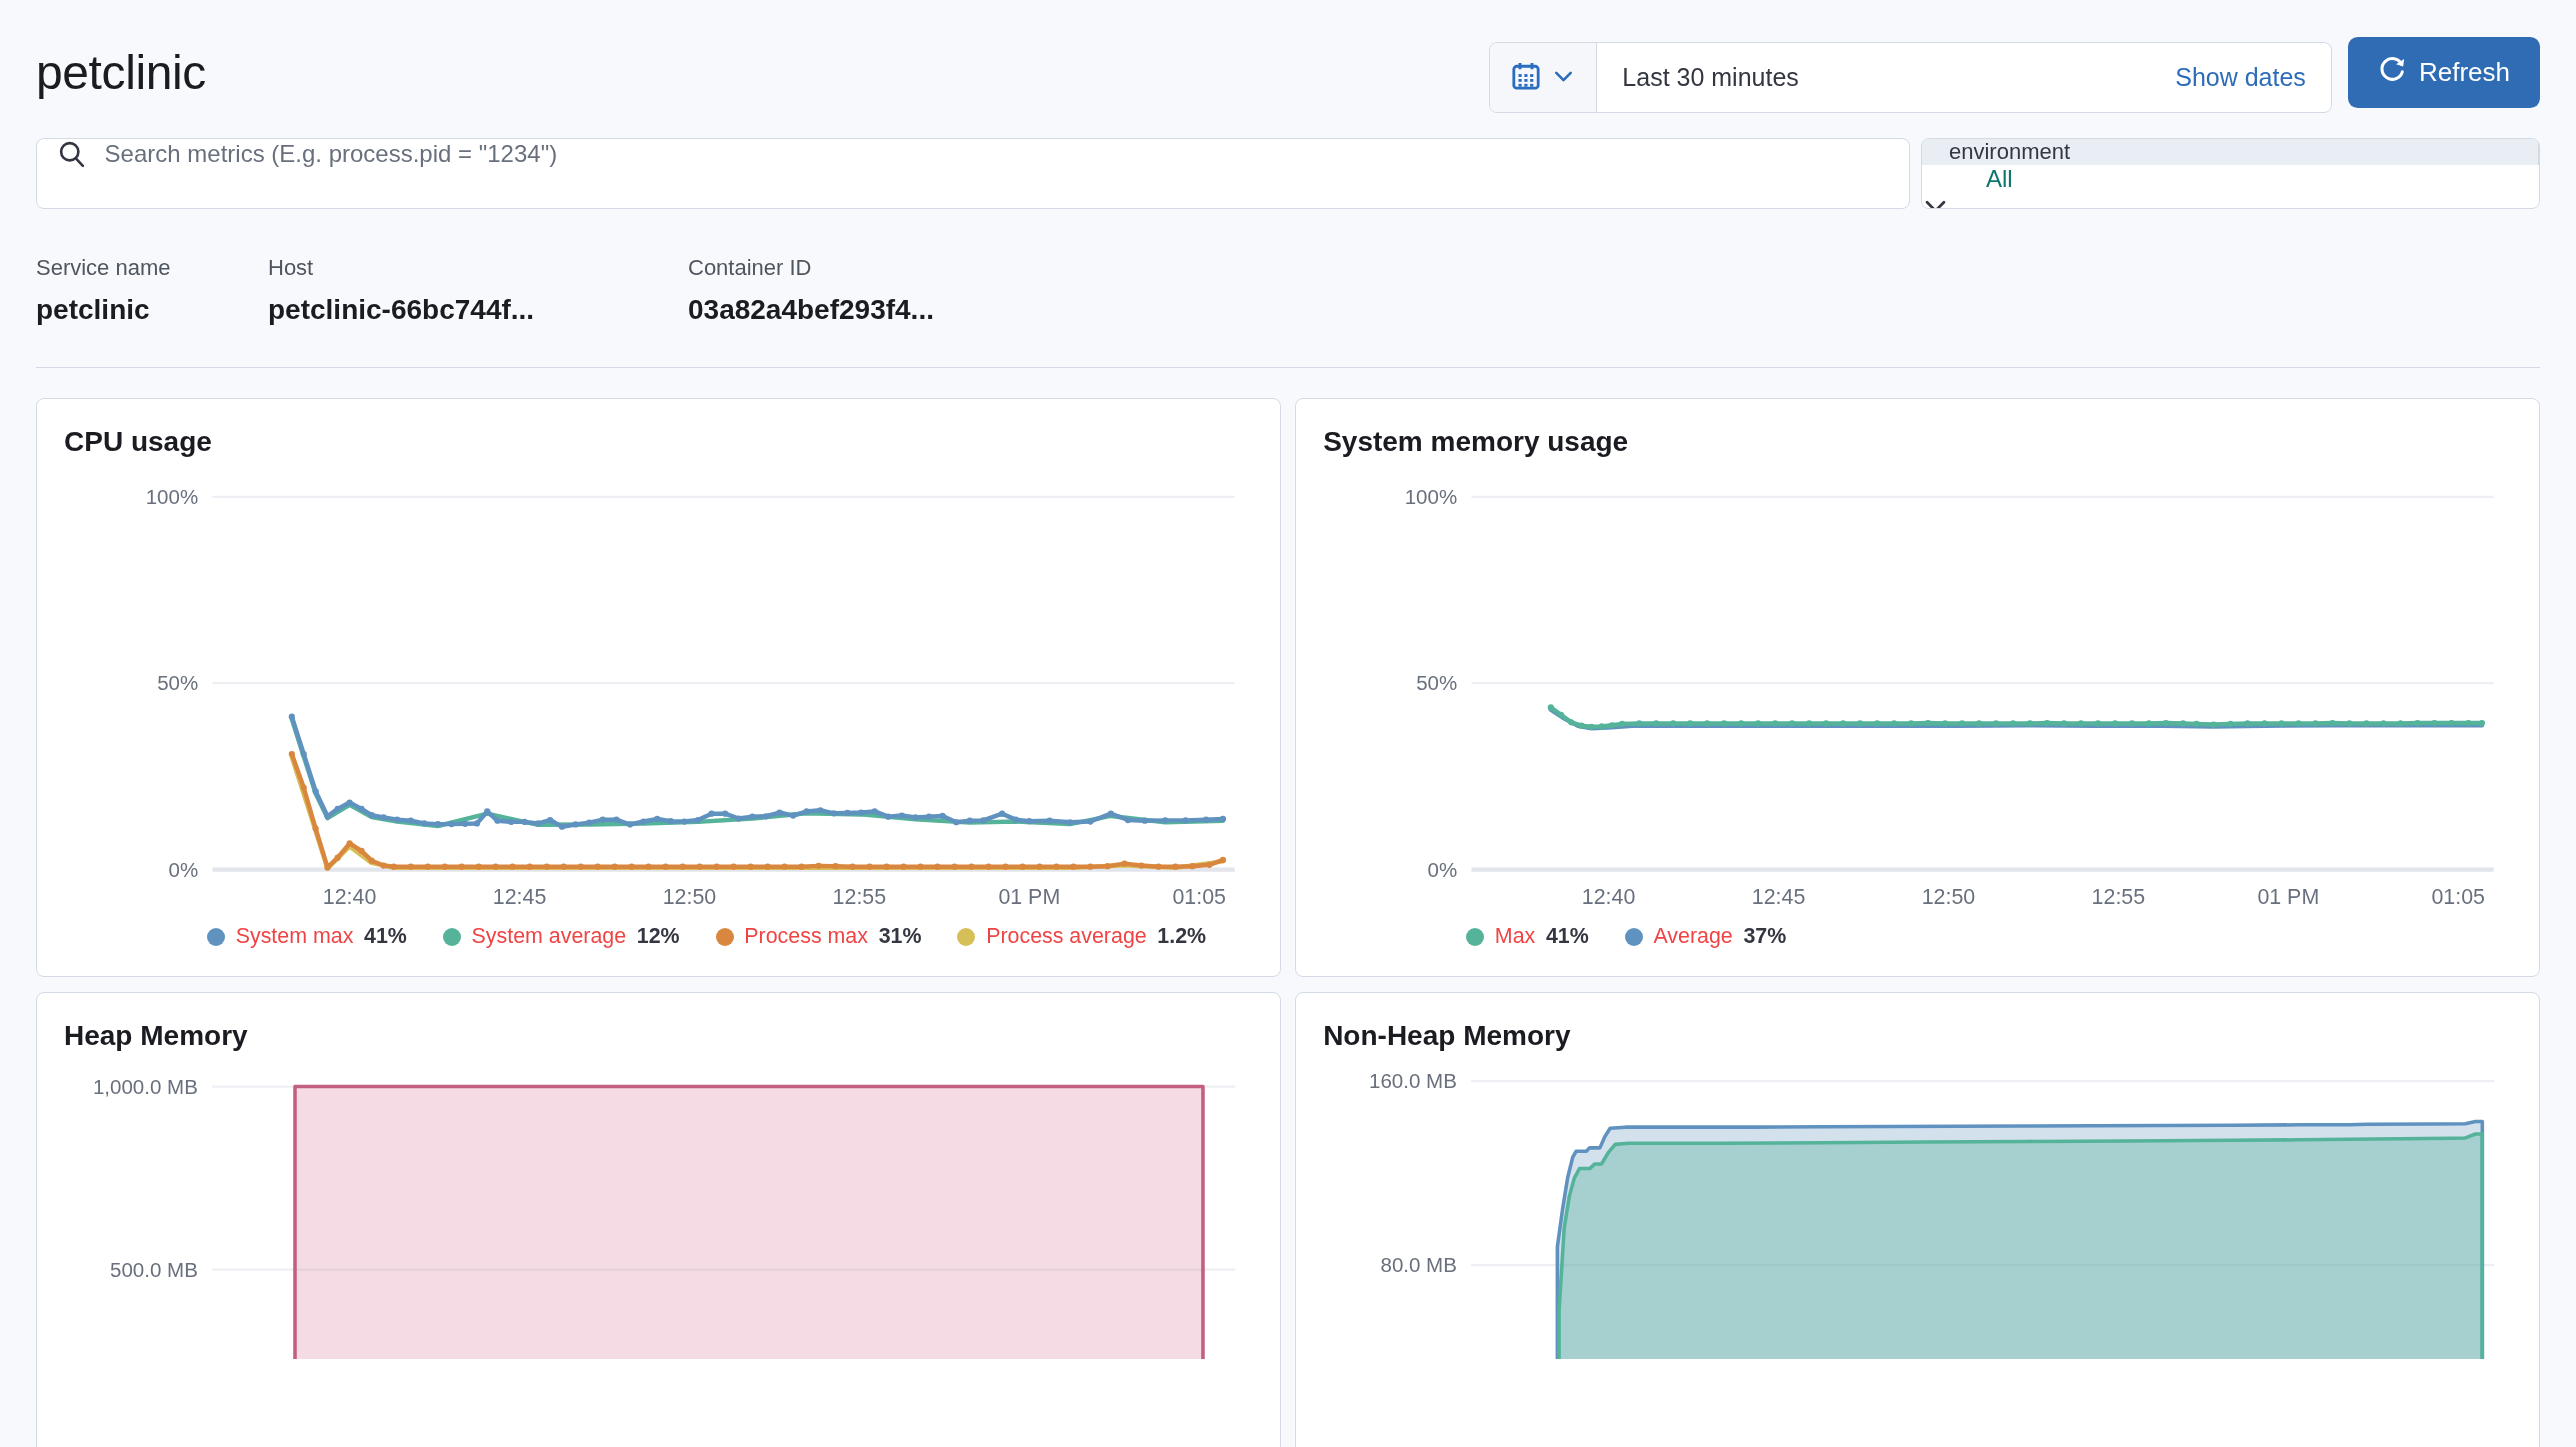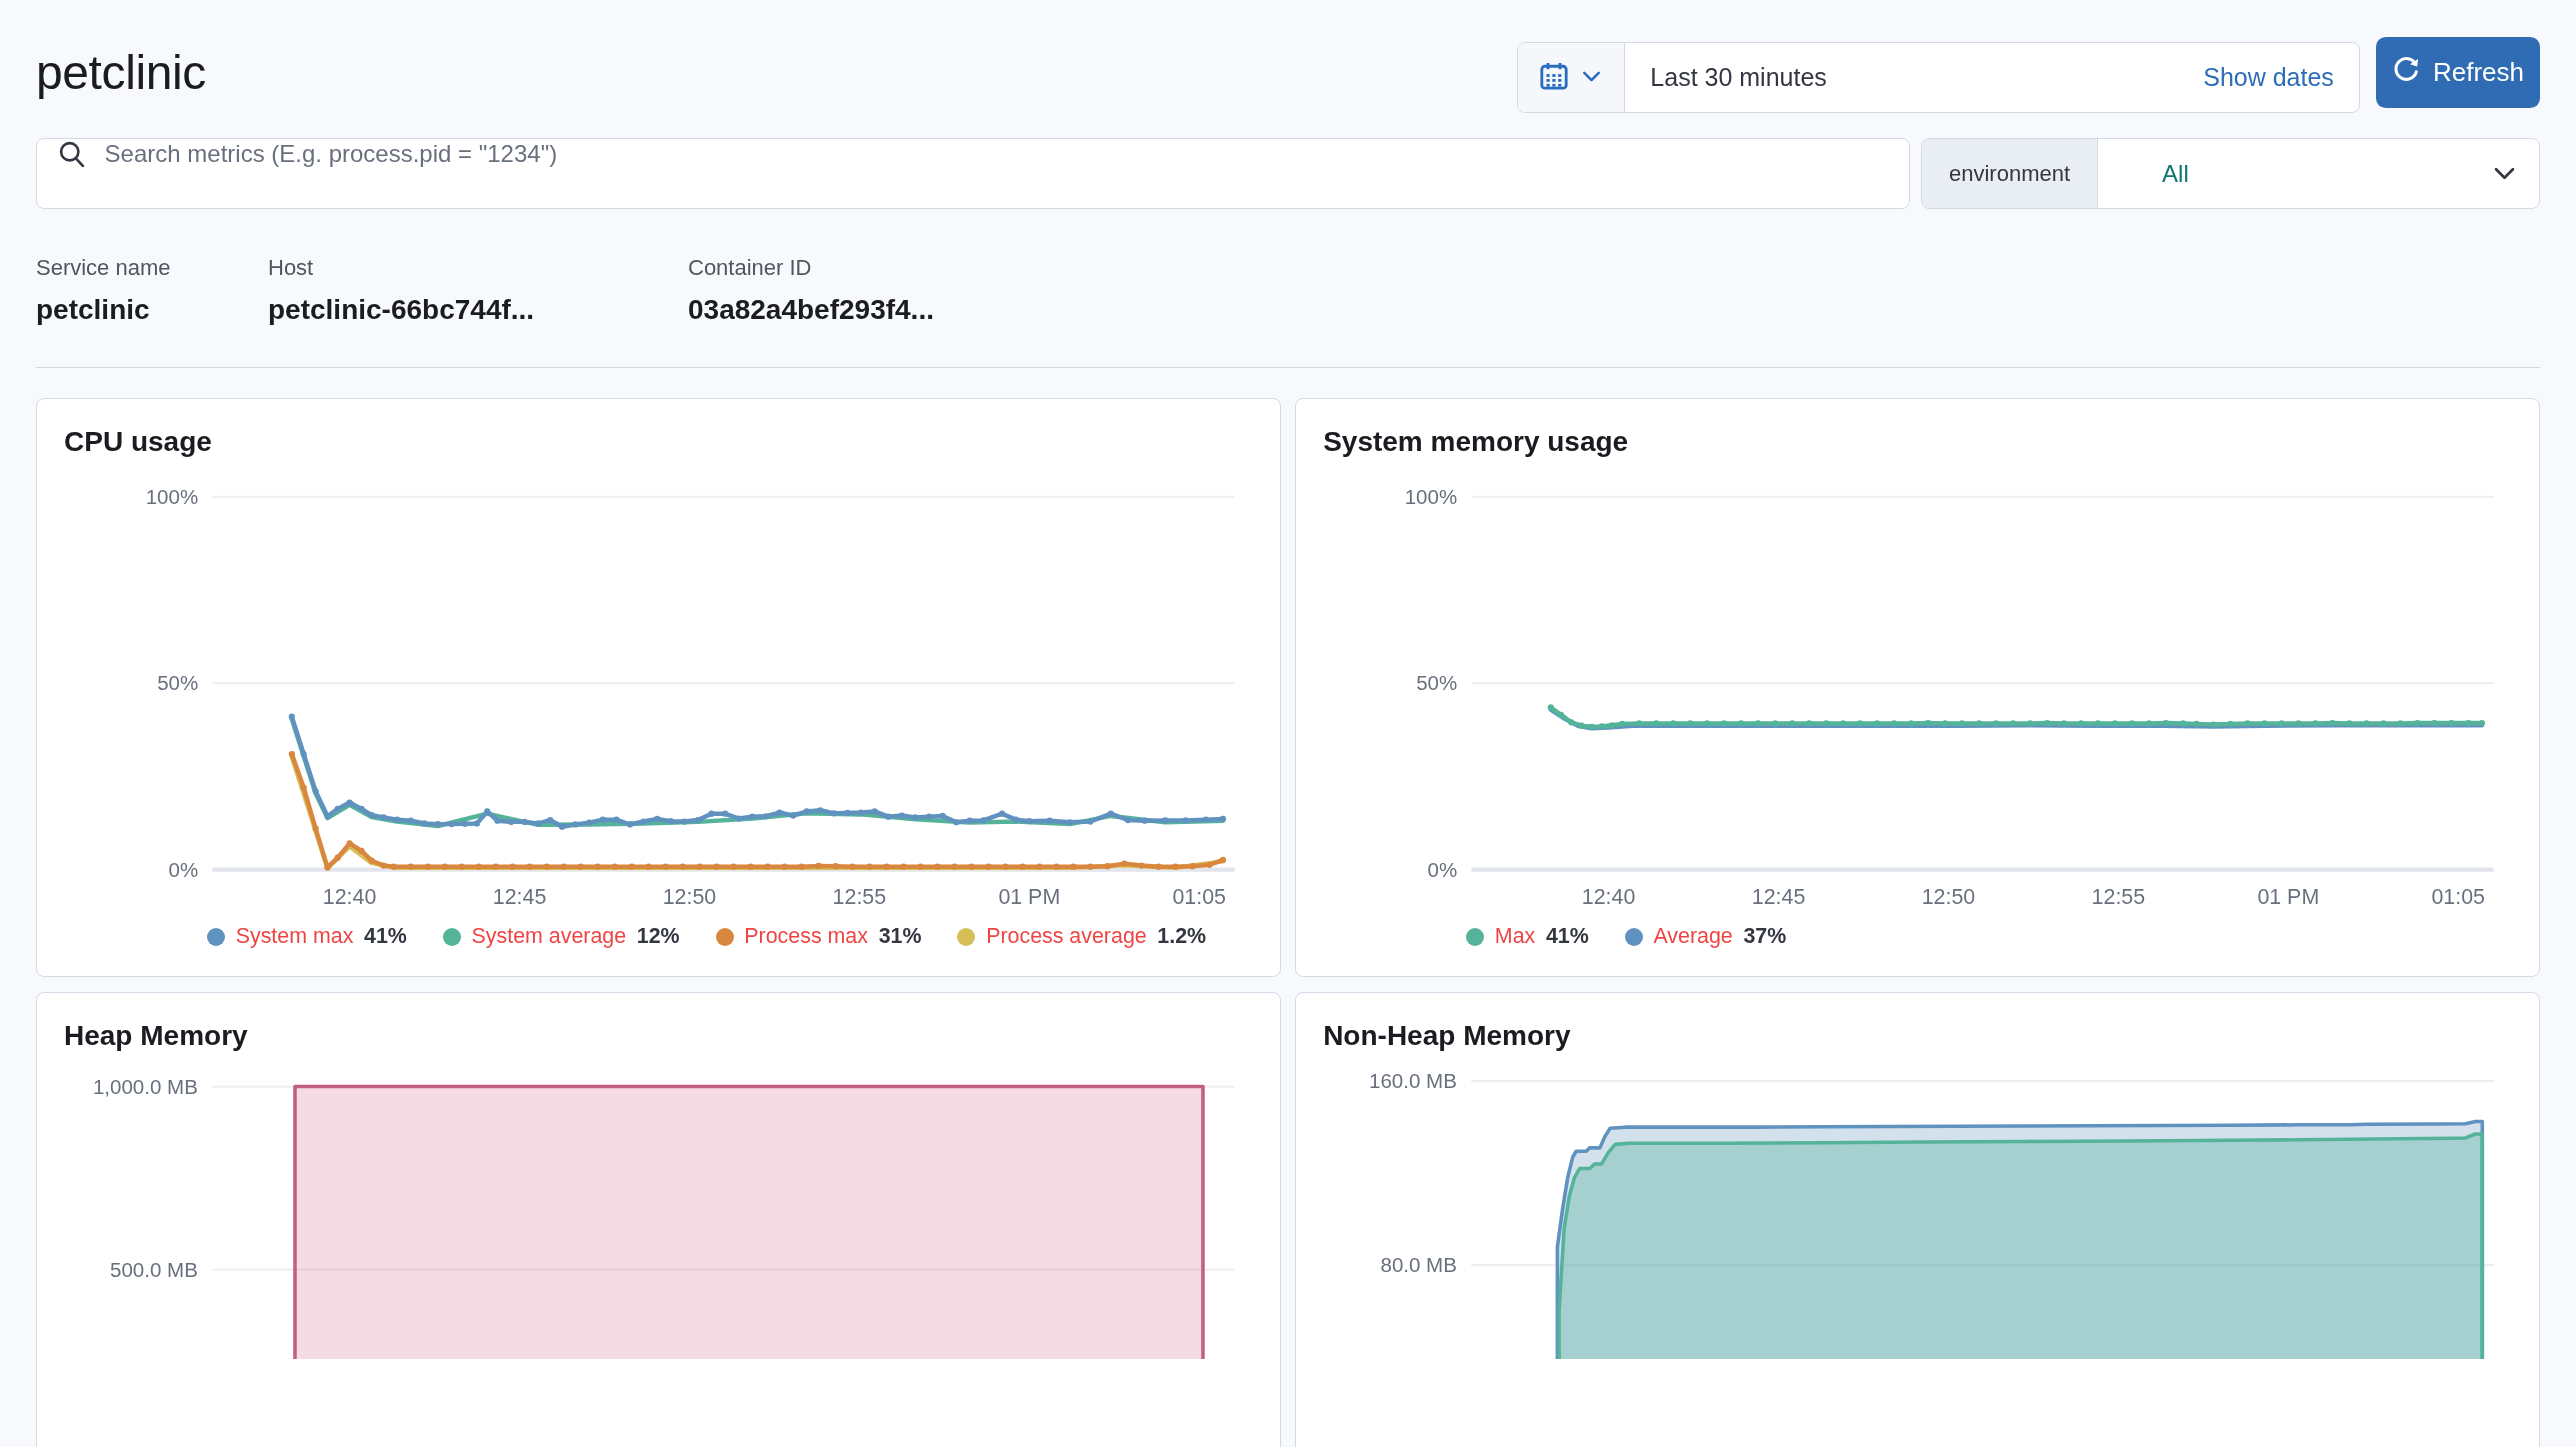--- a/index.html
+++ b/index.html
@@ -16,33 +16,33 @@
   .header { display:flex; align-items:center; justify-content:space-between; padding-top:32px; }
   .app-title { font-size:48px; font-weight:400; color:#1A1C21; letter-spacing:-0.4px; margin:0; }
   .time-controls { display:flex; align-items:center; gap:16px; }
   .superdate { display:flex; align-items:stretch; height:71px; background:#FFFFFF;
                border:1.3px solid #D3DAE6; border-radius:8px; width:843px; overflow:hidden;margin-top:10px; }
   .quick-select { display:flex; align-items:center; gap:10.7px; padding:0 21.4px;
                   background:#F5F7FA; border-right:1.3px solid #D3DAE6; cursor:pointer; }
   .date-value { flex:1; display:flex; align-items:center; padding:0 25px; font-size:25px; color:#343741; cursor:pointer; }
   .show-dates { display:flex; align-items:center; padding:0 25px; font-size:25px; font-weight:500;
                 color:#2E6CB8; background:none; border:none; cursor:pointer; white-space:nowrap; }
-  .refresh-btn { display:flex; align-items:center; gap:12.5px; height:71px; padding:0 16px;
+  .refresh-btn { display:flex; align-items:center; gap:12.5px; height:71px; padding:0 30px;
                  background:#2F6CB3; color:#fff; font-size:26px; font-weight:500;
                  border:none; border-radius:9.8px; cursor:pointer; }
 
   
   .search-row { display:flex; align-items:center; margin-top:25px; gap:10.7px; }
   .search-box { flex:1; display:flex; align-items:flex-start; height:71px; background:#FFFFFF;
                 border:1.3px solid #D3DAE6; border-radius:8px; padding:0 19.6px; }
   .search-box input { flex:1; border:none; outline:none; font-size:24px; color:#343741;
                       font-family:inherit; background:transparent; }
   .search-box input::placeholder { color:#69707D; }
   .env-filter { display:flex; align-items:stretch; width:619px; height:71px; background:#FFFFFF;
-                border:1.3px solid #D3DAE6; border-radius:8px; overflow:hidden; cursor:pointer; }
+                border:1.3px solid #D3DAE6; border-radius:8px; overflow:hidden; cursor:pointer;flex-direction:column; }
   .env-label { display:flex; align-items:center; padding:0 27px; background:#E9EDF4;
                font-size:22px; color:#343741; border-right:1.3px solid #D3DAE6; }
   .env-value { flex:1; display:flex; align-items:center; padding:0 25px; font-size:24px; color:#0f766e;margin-left:39px; }
   .env-caret { display:flex; align-items:center; padding-right:21.4px; }
 
   
   .service-info { display:flex; margin-top:46px; padding-bottom:41px; border-bottom:1.3px solid #D3DAE6; }
   .svc-field { margin-right:0; }
   .svc-field:nth-child(1){ width:232px; }
   .svc-field:nth-child(2){ width:420px; }

